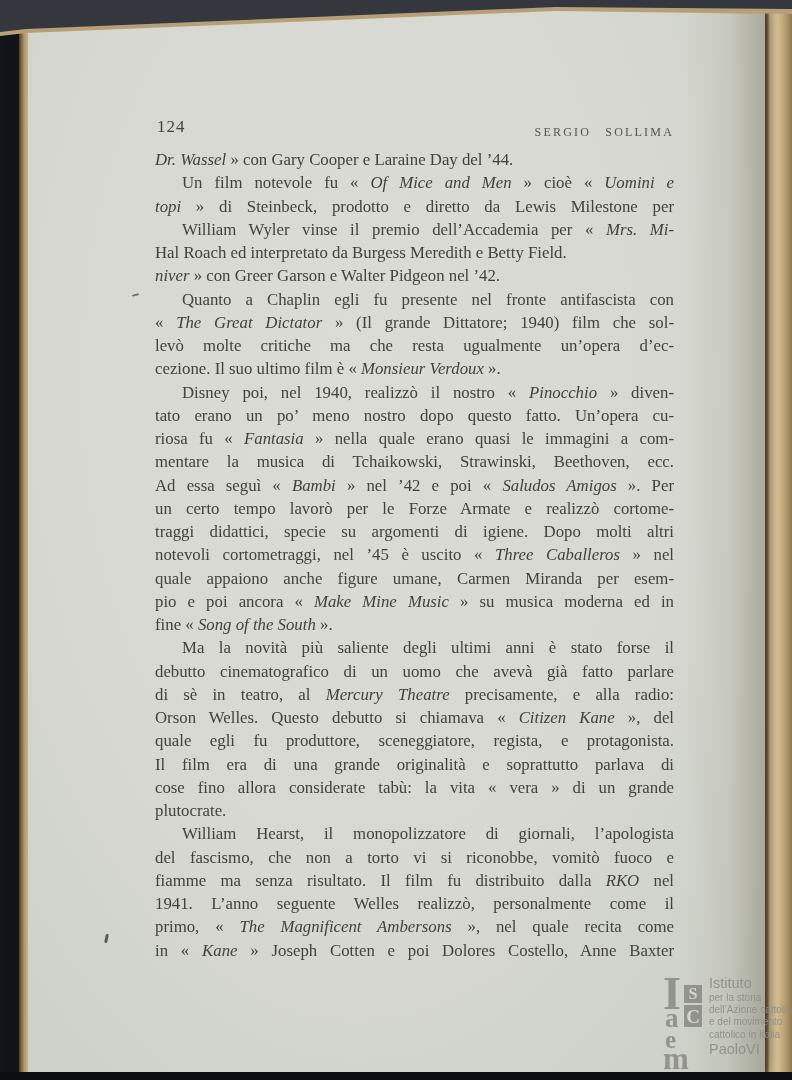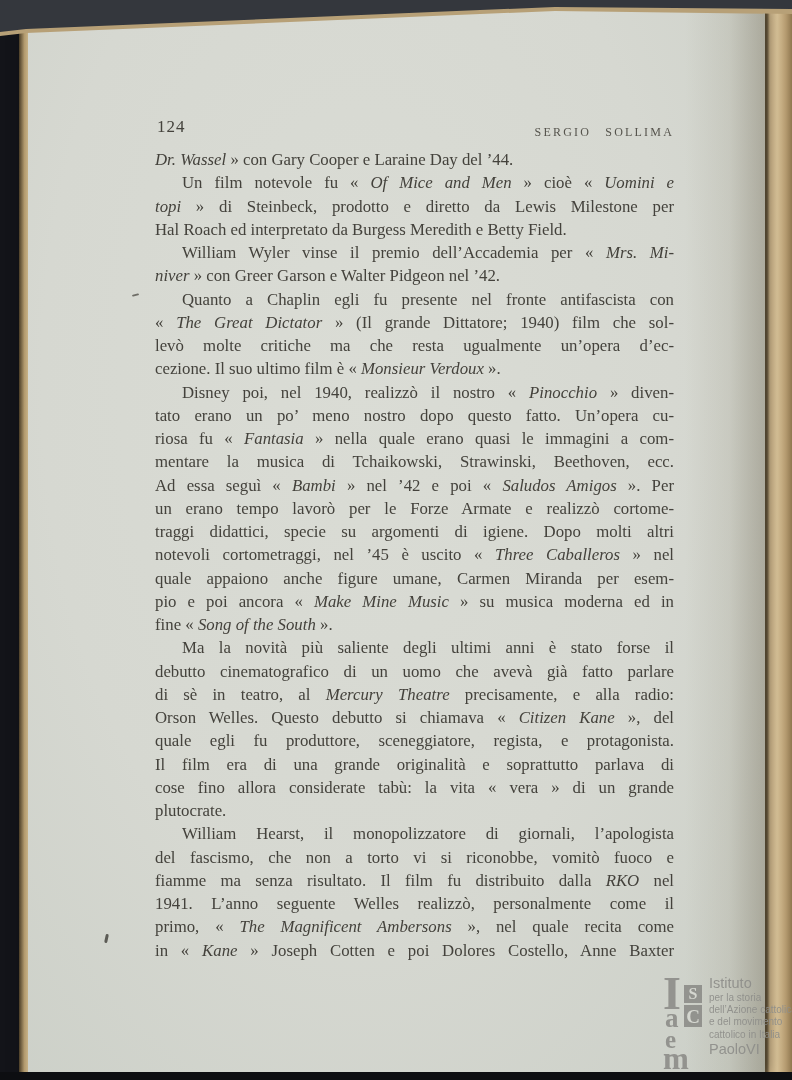--- a/index.html
+++ b/index.html
@@ -67,33 +67,33 @@
 
     <div class="header">
       <span class="page-number">124</span>
       <span class="running-head">SERGIO SOLLIMA</span>
     </div>
 
     <div class="text-block">
         <div class="tl"><span class="it">Dr. Wassel</span><span> » con Gary Cooper e Laraine Day del ’44.</span></div>
         <div class="tl just ind"><span>Un film notevole fu « </span><span class="it">Of Mice and Men</span><span> » cioè « </span><span class="it">Uomini e</span></div>
         <div class="tl just"><span class="it">topi</span><span> » di Steinbeck, prodotto e diretto da Lewis Milestone per</span></div>
+        <div class="tl just ind"><span>William Wyler vinse il premio dell’Accademia per « </span><span class="it">Mrs. Mi-</span></div>
         <div class="tl"><span>Hal Roach ed interpretato da Burgess Meredith e Betty Field.</span></div>
-        <div class="tl just ind"><span>William Wyler vinse il premio dell’Accademia per « </span><span class="it">Mrs. Mi-</span></div>
         <div class="tl"><span class="it">niver</span><span> » con Greer Garson e Walter Pidgeon nel ’42.</span></div>
         <div class="tl just ind"><span>Quanto a Chaplin egli fu presente nel fronte antifascista con</span></div>
         <div class="tl just"><span>« </span><span class="it">The Great Dictator</span><span> » (Il grande Dittatore; 1940) film che sol-</span></div>
         <div class="tl just"><span>levò molte critiche ma che resta ugualmente un’opera d’ec-</span></div>
         <div class="tl"><span>cezione. Il suo ultimo film è « </span><span class="it">Monsieur Verdoux</span><span> ».</span></div>
         <div class="tl just ind"><span>Disney poi, nel 1940, realizzò il nostro « </span><span class="it">Pinocchio</span><span> » diven-</span></div>
         <div class="tl just"><span>tato erano un po’ meno nostro dopo questo fatto. Un’opera cu-</span></div>
         <div class="tl just"><span>riosa fu « </span><span class="it">Fantasia</span><span> » nella quale erano quasi le immagini a com-</span></div>
         <div class="tl just"><span>mentare la musica di Tchaikowski, Strawinski, Beethoven, ecc.</span></div>
         <div class="tl just"><span>Ad essa seguì « </span><span class="it">Bambi</span><span> » nel ’42 e poi « </span><span class="it">Saludos Amigos</span><span> ». Per</span></div>
-        <div class="tl just"><span>un erano tempo lavorò per le Forze Armate e realizzò cortome-</span></div>
+        <div class="tl just"><span>un certo tempo lavorò per le Forze Armate e realizzò cortome-</span></div>
         <div class="tl just"><span>traggi didattici, specie su argomenti di igiene. Dopo molti altri</span></div>
         <div class="tl just"><span>notevoli cortometraggi, nel ’45 è uscito « </span><span class="it">Three Caballeros</span><span> » nel</span></div>
         <div class="tl just"><span>quale appaiono anche figure umane, Carmen Miranda per esem-</span></div>
         <div class="tl just"><span>pio e poi ancora « </span><span class="it">Make Mine Music</span><span> » su musica moderna ed in</span></div>
         <div class="tl"><span>fine « </span><span class="it">Song of the South</span><span> ».</span></div>
         <div class="tl just ind"><span>Ma la novità più saliente degli ultimi anni è stato forse il</span></div>
         <div class="tl just"><span>debutto cinematografico di un uomo che avevà già fatto parlare</span></div>
         <div class="tl just"><span>di sè in teatro, al </span><span class="it">Mercury Theatre</span><span> precisamente, e alla radio:</span></div>
         <div class="tl just"><span>Orson Welles. Questo debutto si chiamava « </span><span class="it">Citizen Kane</span><span> », del</span></div>
         <div class="tl just"><span>quale egli fu produttore, sceneggiatore, regista, e protagonista.</span></div>

